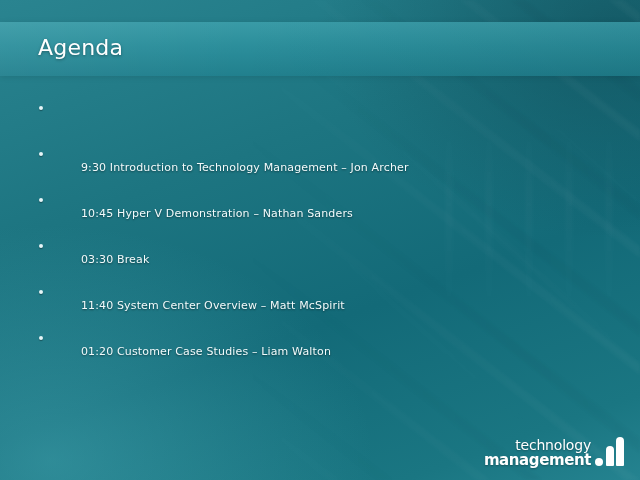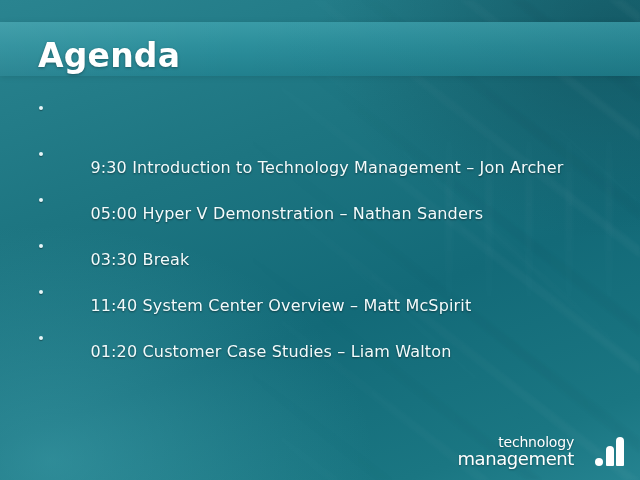--- a/index.html
+++ b/index.html
@@ -94,23 +94,23 @@
   }
   .title-banner::after {
     content: "";
     position: absolute;
     inset: 0;
     background: linear-gradient(100deg, rgba(255,255,255,0.05) 0%, rgba(255,255,255,0.0) 38%, rgba(0,50,60,0.10) 100%);
   }
   .slide-title {
     position: absolute;
     left: 38px;
-    top: 31px;
-    font-size: 33px;
-    font-weight: 700;
+    top: 23px;
+    font-size: 22px;
+    font-weight: 400;
     color: #ffffff;
     letter-spacing: 0.2px;
     text-shadow: 0 1px 3px rgba(0,0,0,0.35);
     z-index: 3;
     line-height: 50px;
   }
 
   
   .agenda-list {
     position: absolute;
@@ -121,21 +121,21 @@
     margin: 0;
     padding: 0;
     z-index: 3;
   }
   .agenda-item {
     position: relative;
     height: 46px;
     line-height: 30px;
     padding-left: 23px;
     color: #f2fbfc;
-    font-size: 16px;
+    font-size: 11px;
     letter-spacing: 0.15px;
     text-shadow: 0 1px 2px rgba(0,0,0,0.45);
     white-space: pre;
   }
   .agenda-item .bullet {
     position: absolute;
     left: 3px;
     top: 13px;
     width: 4px;
     height: 4px;
@@ -144,40 +144,40 @@
     box-shadow: 0 1px 1px rgba(0,0,0,0.35);
   }
 
   
   .logo {
     position: absolute;
     right: 16px;
     bottom: 12px;
     display: flex;
     align-items: flex-end;
-    gap: 20px;
+    gap: 3px;
     z-index: 4;
   }
   .logo-words {
     display: flex;
     flex-direction: column;
     align-items: flex-end;
     line-height: 1;
   }
   .logo-top {
     font-size: 14px;
     font-weight: 400;
     color: #ffffff;
     letter-spacing: -0.2px;
     margin-bottom: 1px;
     text-shadow: 0 1px 2px rgba(0,0,0,0.3);
   }
   .logo-bottom {
-    font-size: 18px;
-    font-weight: 400;
+    font-size: 15px;
+    font-weight: 700;
     color: #ffffff;
     letter-spacing: -0.4px;
     text-shadow: 0 1px 2px rgba(0,0,0,0.3);
   }
   .logo-mark {
     display: flex;
     align-items: flex-end;
     gap: 2.5px;
     margin-bottom: 2px;
     margin-left: 1px;
@@ -213,21 +213,21 @@
   <div class="title-banner"></div>
   <div class="slide-title">Agenda</div>
 
   <ul class="agenda-list">
     <li class="agenda-item">
       <span class="bullet"></span>
       <span>9:30 Introduction to Technology Management – Jon Archer</span>
     </li>
     <li class="agenda-item">
       <span class="bullet"></span>
-      <span>05:00 Hyper V Demonstration – Nathan Sanders</span>
+      <span>10:45 Hyper V Demonstration – Nathan Sanders</span>
     </li>
     <li class="agenda-item">
       <span class="bullet"></span>
       <span>03:30 Break</span>
     </li>
     <li class="agenda-item">
       <span class="bullet"></span>
       <span>11:40 System Center Overview – Matt McSpirit</span>
     </li>
     <li class="agenda-item">

